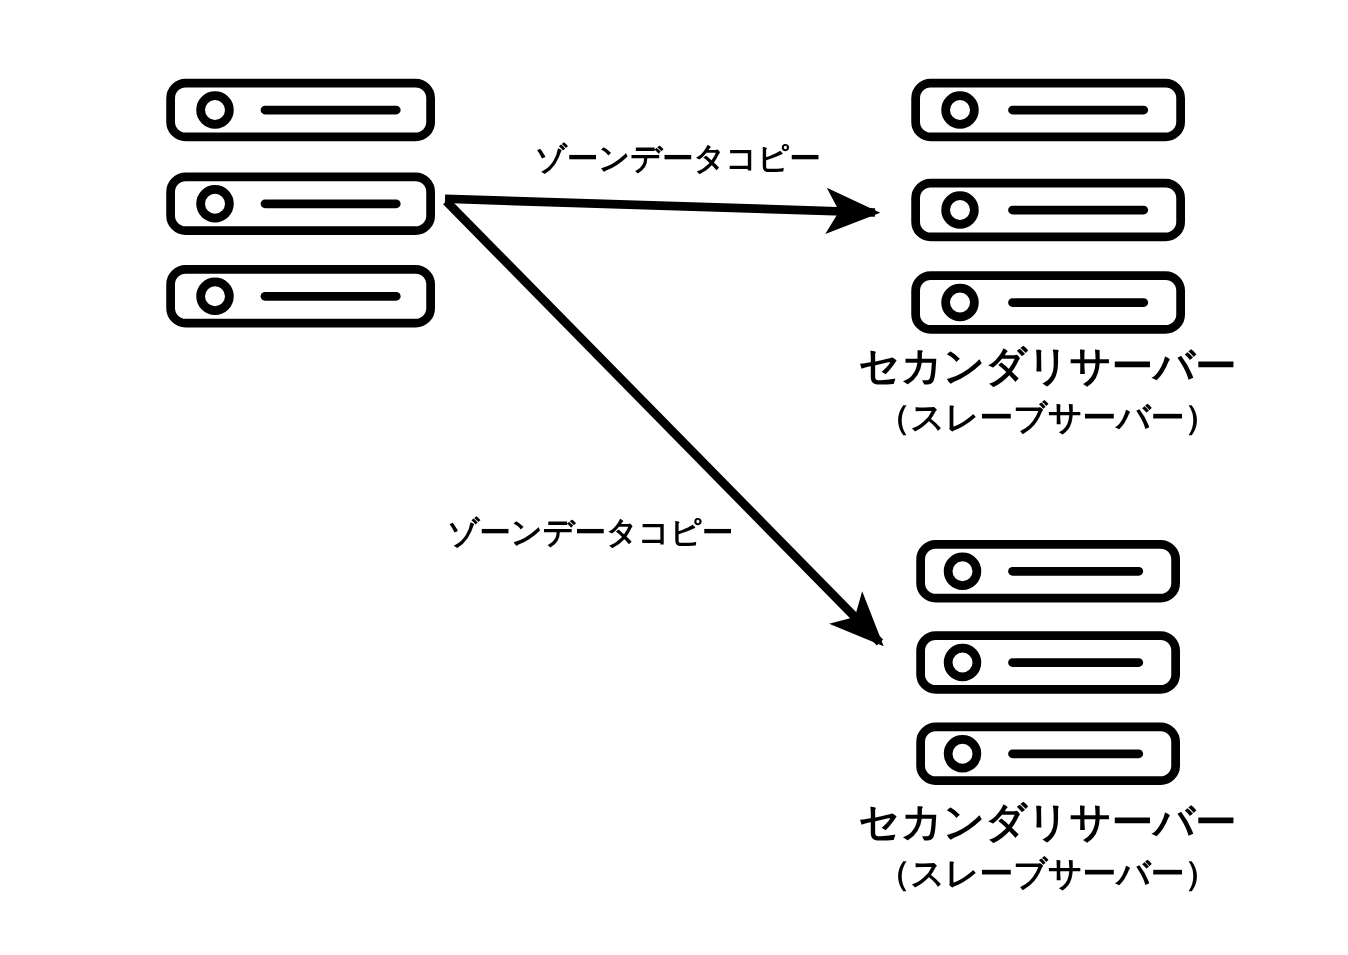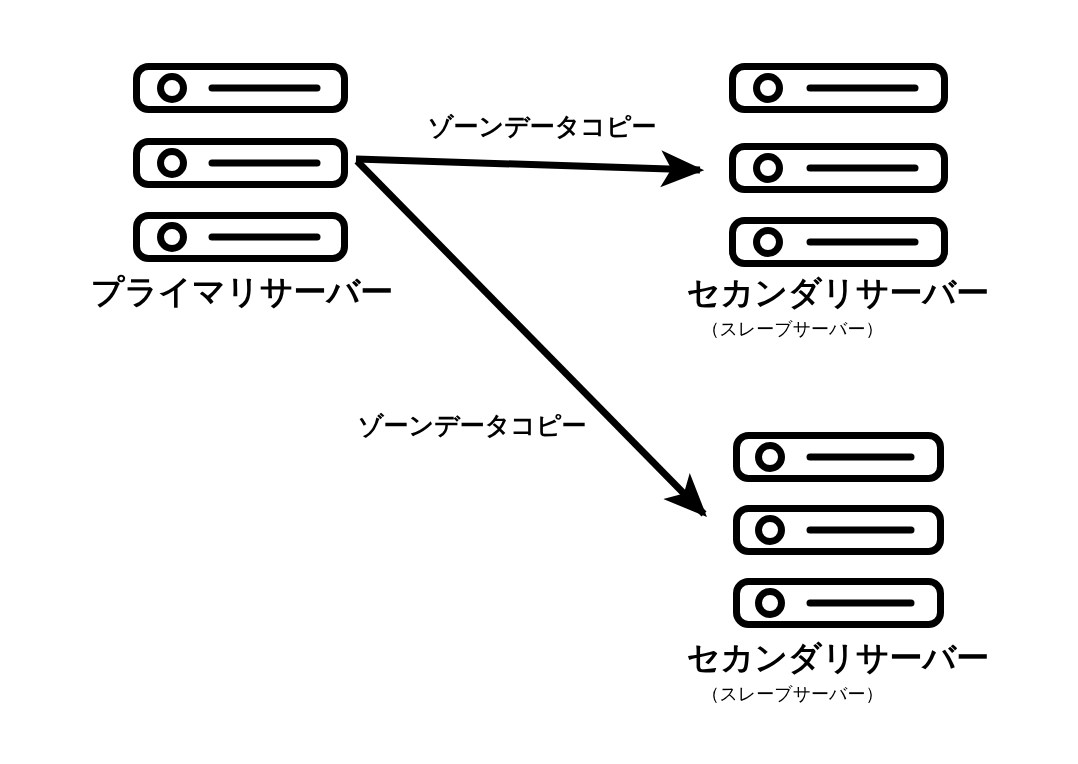--- a/index.html
+++ b/index.html
@@ -31,22 +31,22 @@
     text-align: center;
     white-space: nowrap;
     line-height: 1.05;
   }
   .label-main {
     font-weight: bold;
     font-size: 33px;
     letter-spacing: 0px;
   }
   .label-sub {
-    font-weight: normal;
-    font-size: 18px;
+    font-weight: bold;
+    font-size: 27px;
     letter-spacing: 0px;
   }
   .arrow-label {
     position: absolute;
     font-weight: bold;
     font-size: 25px;
     white-space: nowrap;
     letter-spacing: 0px;
     font-family: Liberation Mono, monospace;
   }
@@ -119,21 +119,20 @@
         <line x1="810" y1="530" x2="911" y2="530" stroke="#000000" stroke-width="7" stroke-linecap="round"></line>
       </g>
       <g>
         <rect x="736.5" y="581.5" width="204" height="43" rx="12" ry="12" fill="#ffffff" stroke="#000000" stroke-width="7"></rect>
         <circle cx="770" cy="603" r="11.5" fill="#ffffff" stroke="#000000" stroke-width="7"></circle>
         <line x1="810" y1="603" x2="911" y2="603" stroke="#000000" stroke-width="7" stroke-linecap="round"></line>
       </g>
     </g>
   </svg>
 
-  <div class="label label-main" id="label-primary" style="left: 90.7891px; top: 275px;">プライマリサーバー</div>
 
   <div class="label label-main" id="label-secondary-top" style="left: 686.789px; top: 276px;">セカンダリサーバー</div>
   <div class="label label-sub" id="sublabel-secondary-top" style="left: 701.414px; top: 320px;">（スレーブサーバー）</div>
 
   <div class="label label-main" id="label-secondary-bottom" style="left: 686.789px; top: 641px;">セカンダリサーバー</div>
   <div class="label label-sub" id="sublabel-secondary-bottom" style="left: 701.414px; top: 685px;">（スレーブサーバー）</div>
 
   <div class="arrow-label" id="edge-label-top" style="left: 428px; top: 110px;">ゾーンデータコピー</div>
   <div class="arrow-label" id="edge-label-bottom" style="left: 358px; top: 409px;">ゾーンデータコピー</div>
 

